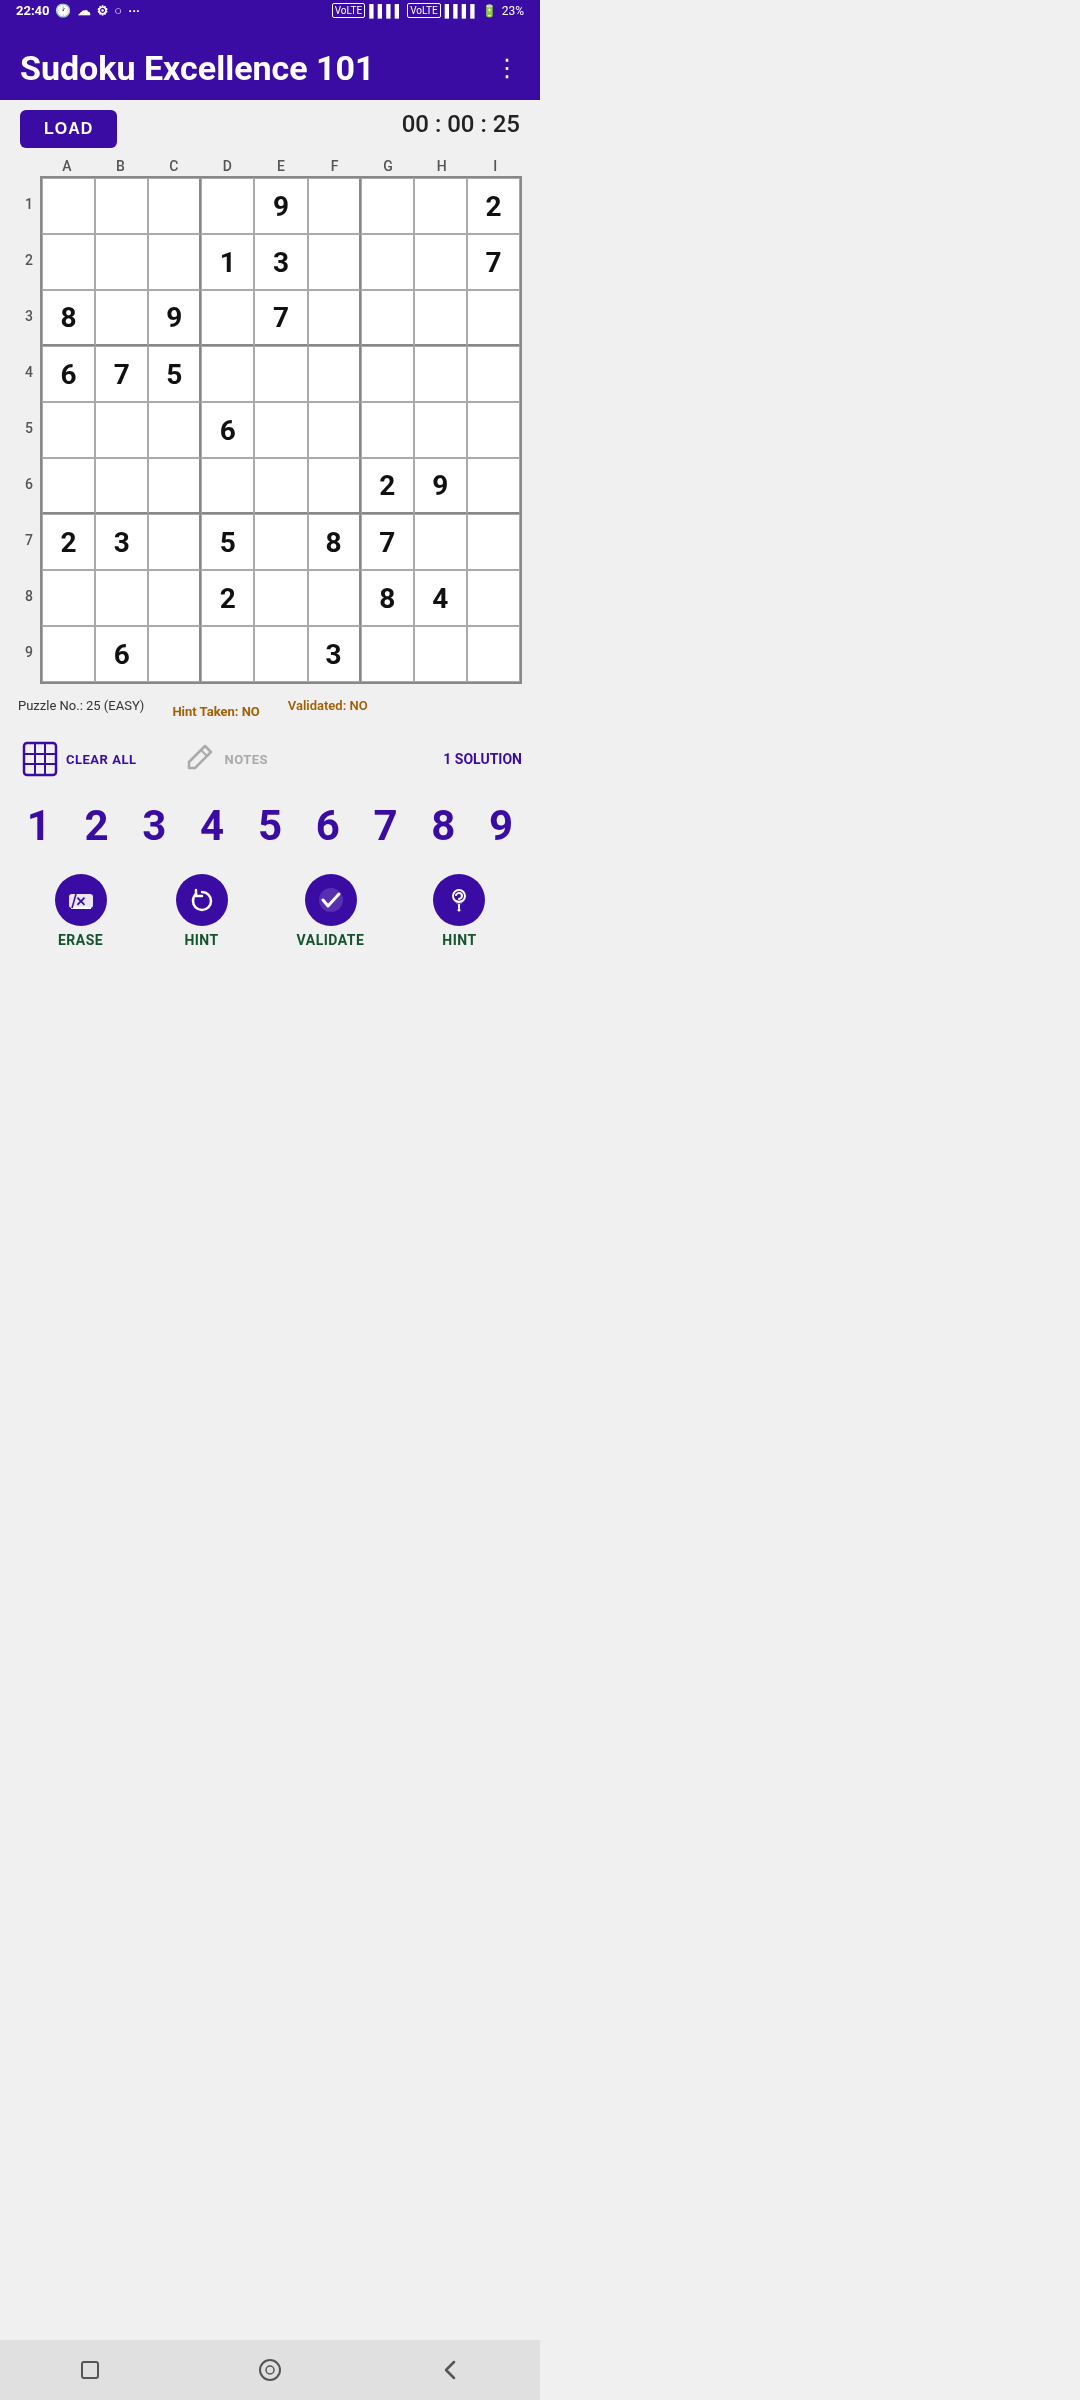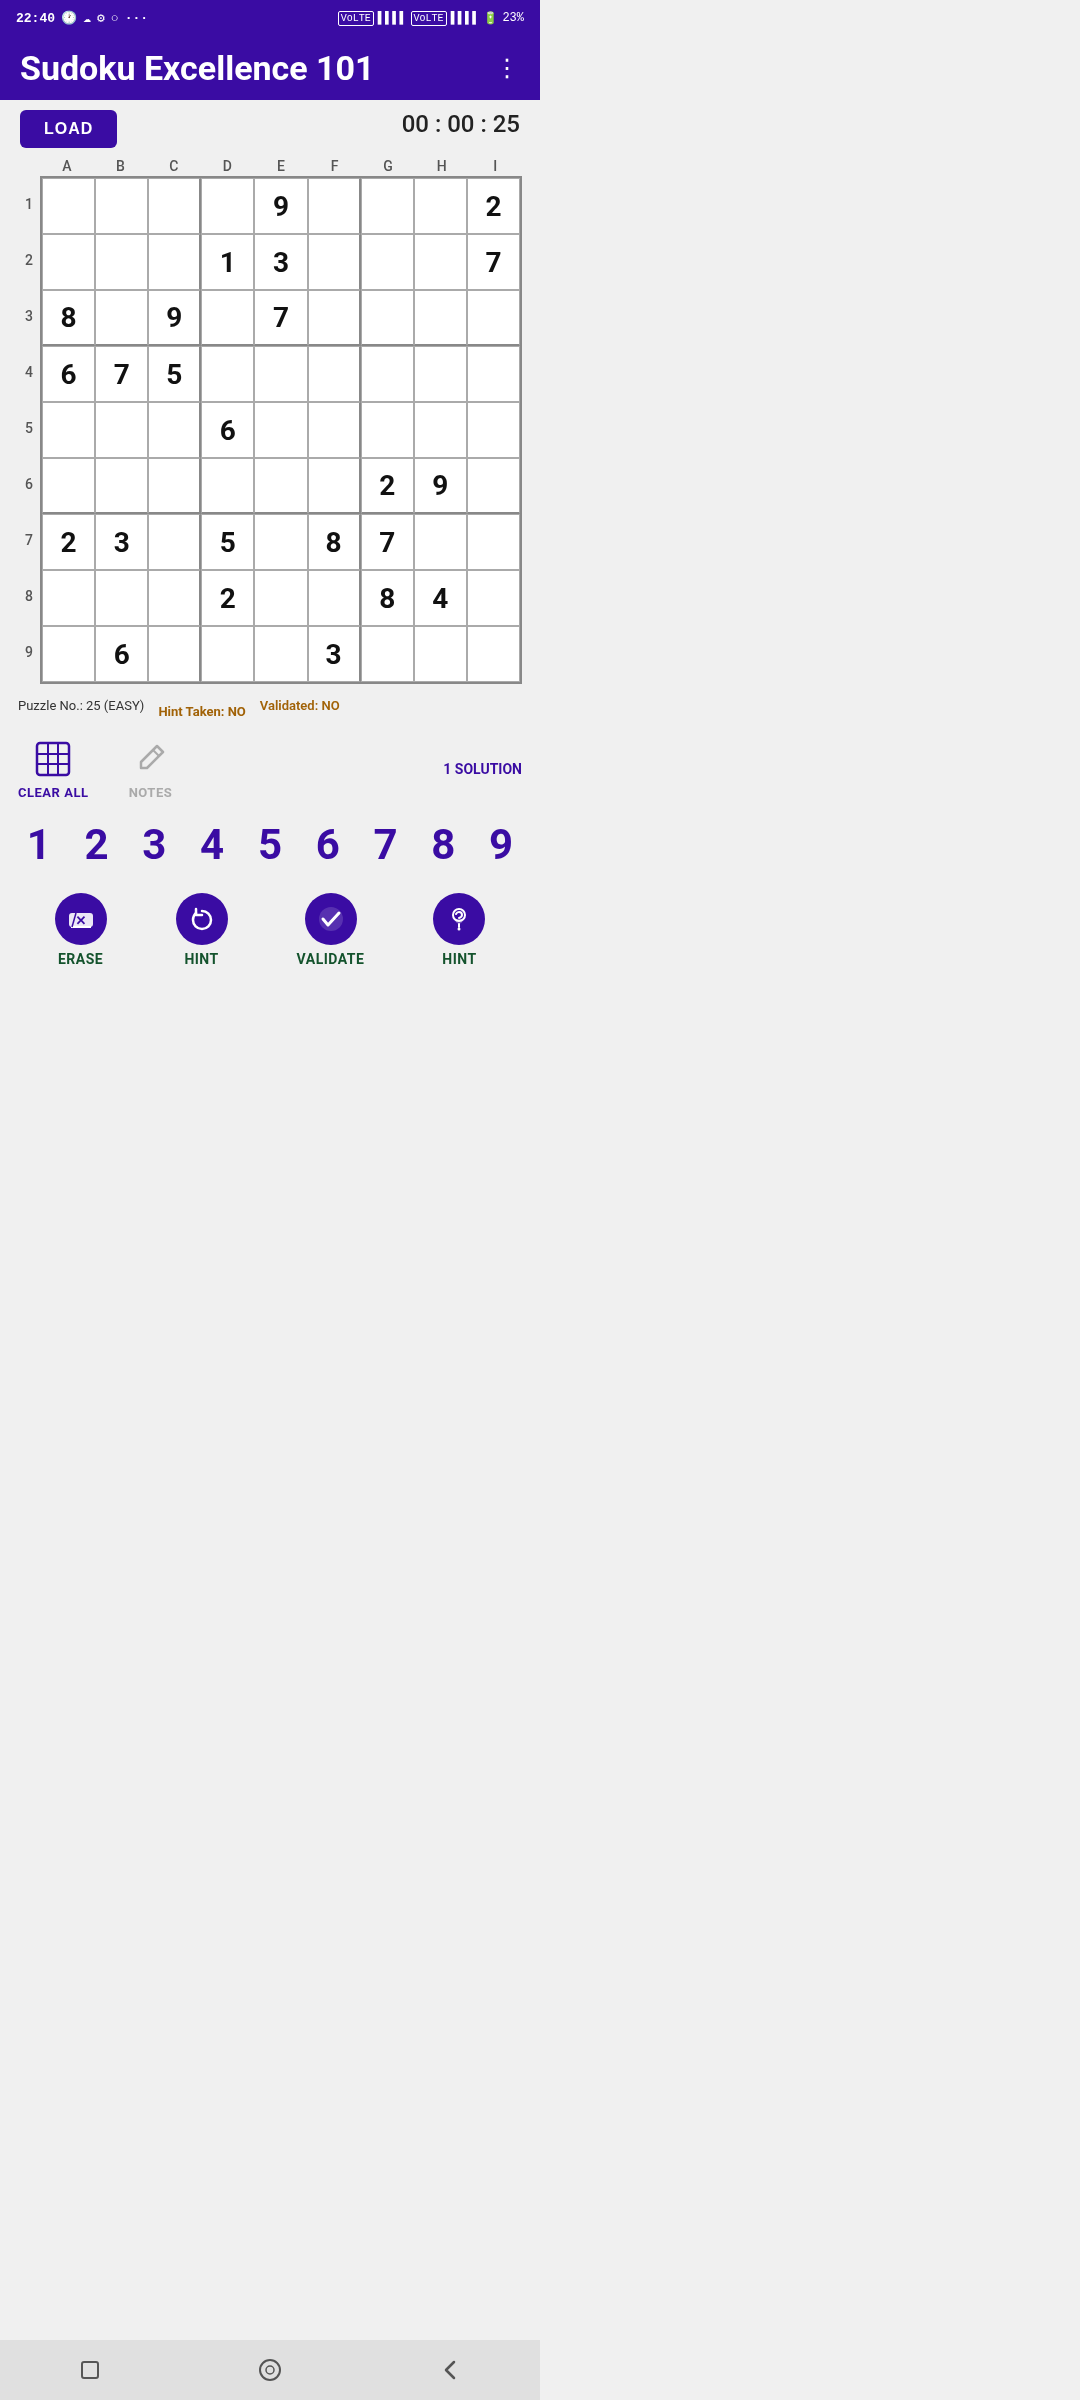--- a/index.html
+++ b/index.html
@@ -11,25 +11,24 @@
       font-family: 'Roboto', Arial, sans-serif;
       overflow-x: hidden;
     }
 
     
     .status-bar {
       background: #3a0ca3;
       color: white;
       display: flex;
       justify-content: space-between;
-      align-items: center;
+      align-items: flex-end;
       padding: 18px 16px;
       font-size: 12px;
       height: 32px;
-      font-family: Liberation Mono, monospace;
     }
     .status-left { font-weight: bold; font-size: 13px; display: flex; align-items: center; gap: 6px; }
     .status-right { display: flex; align-items: center; gap: 4px; font-size: 12px; }
 
     
     .app-bar {
       background: #3a0ca3;
       color: white;
       display: flex;
       justify-content: space-between;
@@ -113,41 +112,40 @@
       cursor: pointer;
       position: relative;
     }
 
     
     .puzzle-info {
       padding: 8px 18px;
       font-size: 13px;
       color: #333;
       display: flex;
-      gap: 14px;
+      gap: 28px;
       flex-wrap: wrap;
       align-items: center;
     }
     .hint-text { color: #a16207; font-weight: 700; margin-top: 12px; }
     .validated-text { color: #a16207; font-weight: 600; }
 
     
     .bottom-controls {
       background: #f0f0f0;
       padding: 10px 18px 6px;
     }
     .action-row {
       display: flex;
       align-items: center;
       justify-content: flex-start;
       gap: 40px;
     }
     .action-btn {
       display: flex;
-      flex-direction: column;
       align-items: center;
       cursor: pointer;
       gap: 4px;
     }
     .action-icon {
       width: 44px;
       height: 44px;
       display: flex;
       align-items: center;
       justify-content: center;

